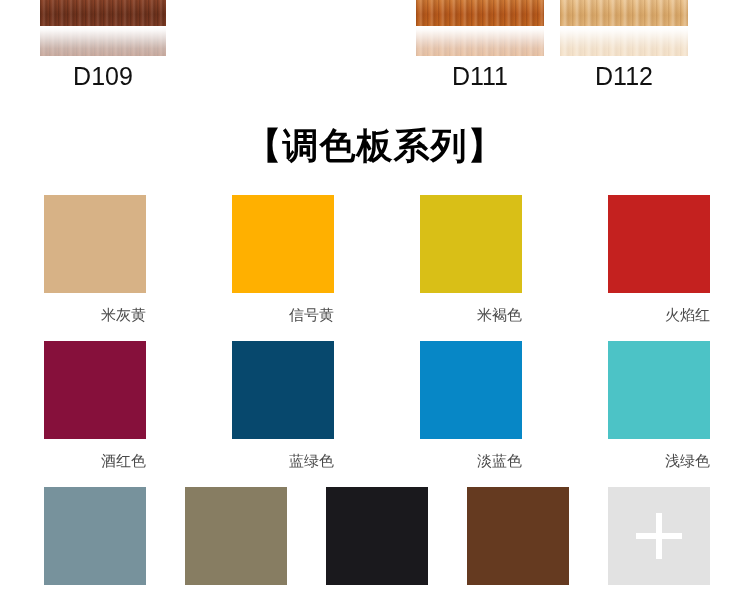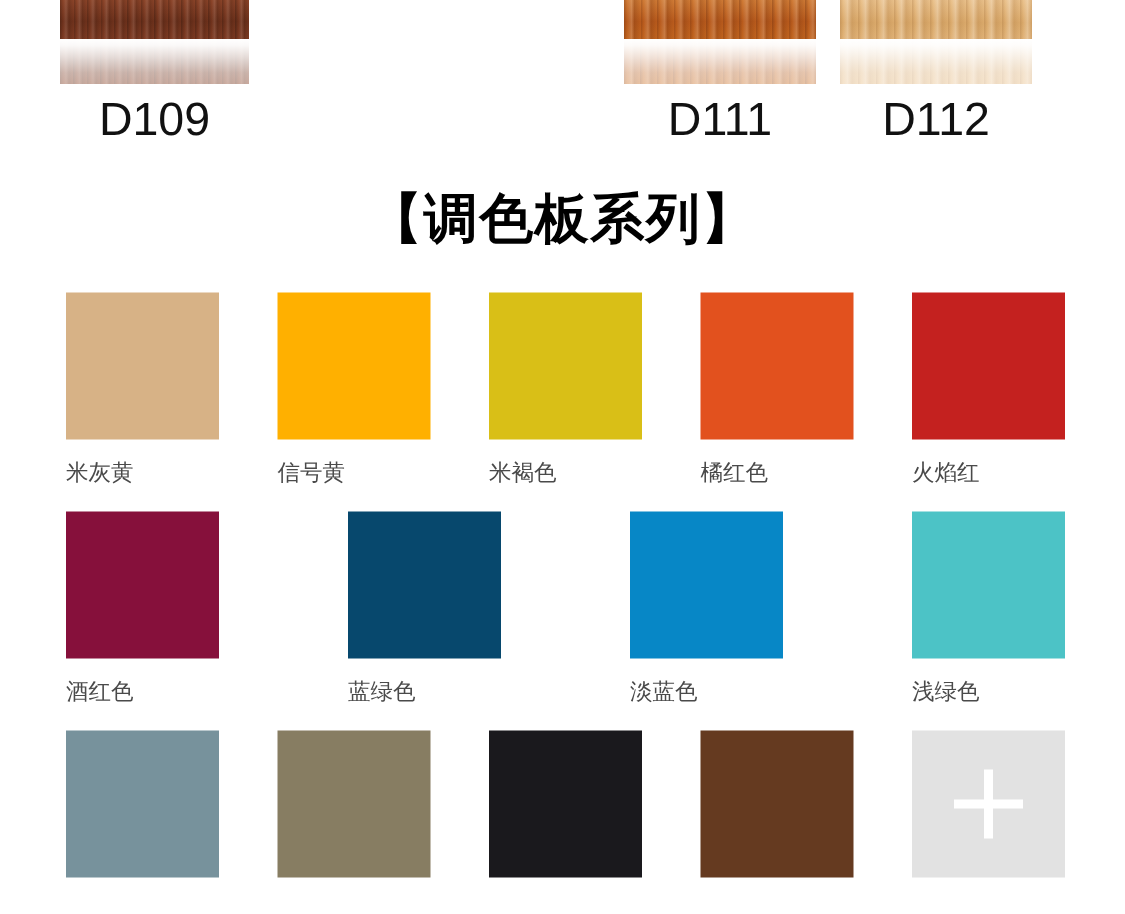--- a/index.html
+++ b/index.html
@@ -45,21 +45,21 @@
     inset: 0;
   }
   .wood-reflect::after {
     content: "";
     position: absolute;
     inset: 0;
     background: linear-gradient(to top, #ffffff 0%, rgba(255,255,255,0.97) 14%, rgba(255,255,255,0.82) 42%, rgba(255,255,255,0.62) 75%, rgba(255,255,255,0.55) 100%);
   }
   .wood-label {
     text-align: center;
-    font-size: 31px;
+    font-size: 25px;
     color: #111111;
     letter-spacing: 0px;
     margin-top: 6px;
     font-family: "Liberation Sans", "DejaVu Sans", sans-serif;
   }
 
   
   .section-title {
     text-align: center;
     font-size: 36px;
@@ -113,21 +113,21 @@
     margin-left: -3px;
   }
   .plus-icon::after {
     top: 50%;
     left: 0;
     height: 6px;
     width: 46px;
     margin-top: -3px;
   }
   .color-label {
-    text-align: left;
+    text-align: right;
     font-size: 15px;
     color: #4a4a4a;
     margin-top: 13px;
     font-family: "DejaVu Sans", "Liberation Sans", sans-serif;
     white-space: nowrap;
   }
 </style>
 </head>
 <body>
 
@@ -189,24 +189,20 @@
     </div>
     <div class="palette-cell">
       <div class="color-chip" style="background:#ffb000;"></div>
       <div class="color-label">信号黄</div>
     </div>
     <div class="palette-cell">
       <div class="color-chip" style="background:#d9bf17;"></div>
       <div class="color-label">米褐色</div>
     </div>
     <div class="palette-cell">
-      <div class="color-chip" style="background:#e2511e;"></div>
-      <div class="color-label">橘红色</div>
-    </div>
-    <div class="palette-cell">
       <div class="color-chip" style="background:#c4211f;"></div>
       <div class="color-label">火焰红</div>
     </div>
   </div>
 
   <div class="palette-row">
     <div class="palette-cell">
       <div class="color-chip" style="background:#86103b;"></div>
       <div class="color-label">酒红色</div>
     </div>

